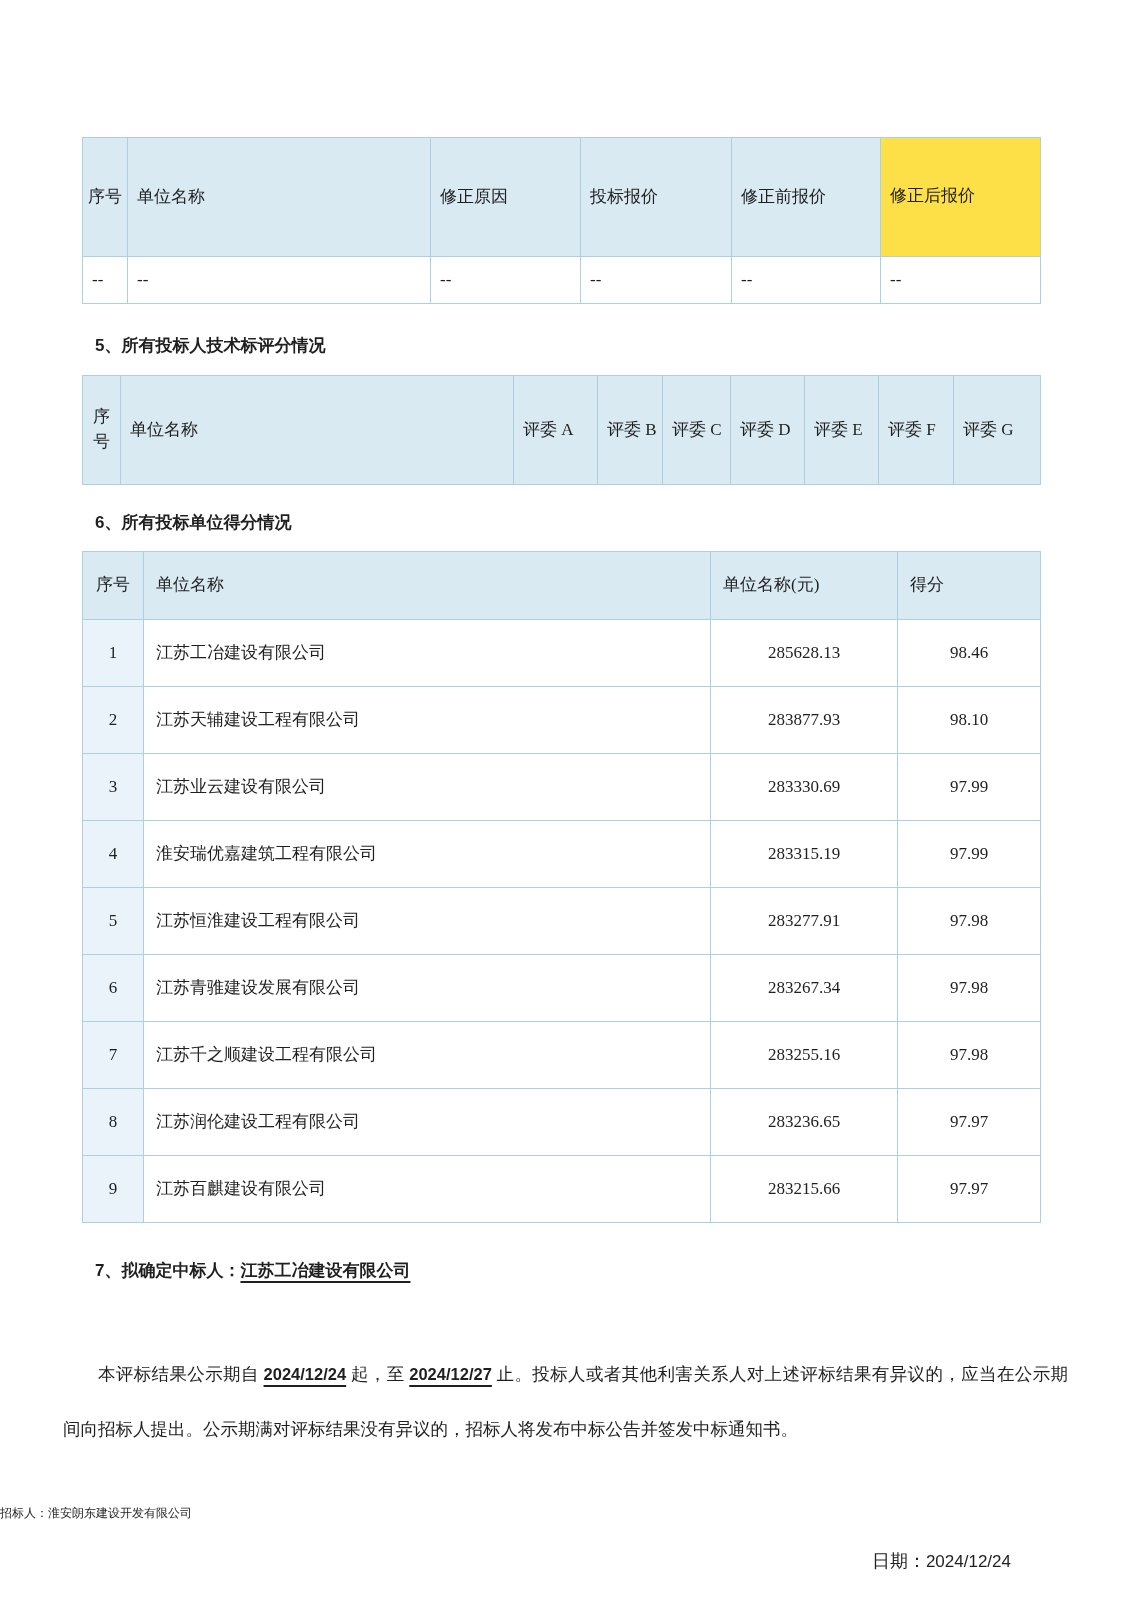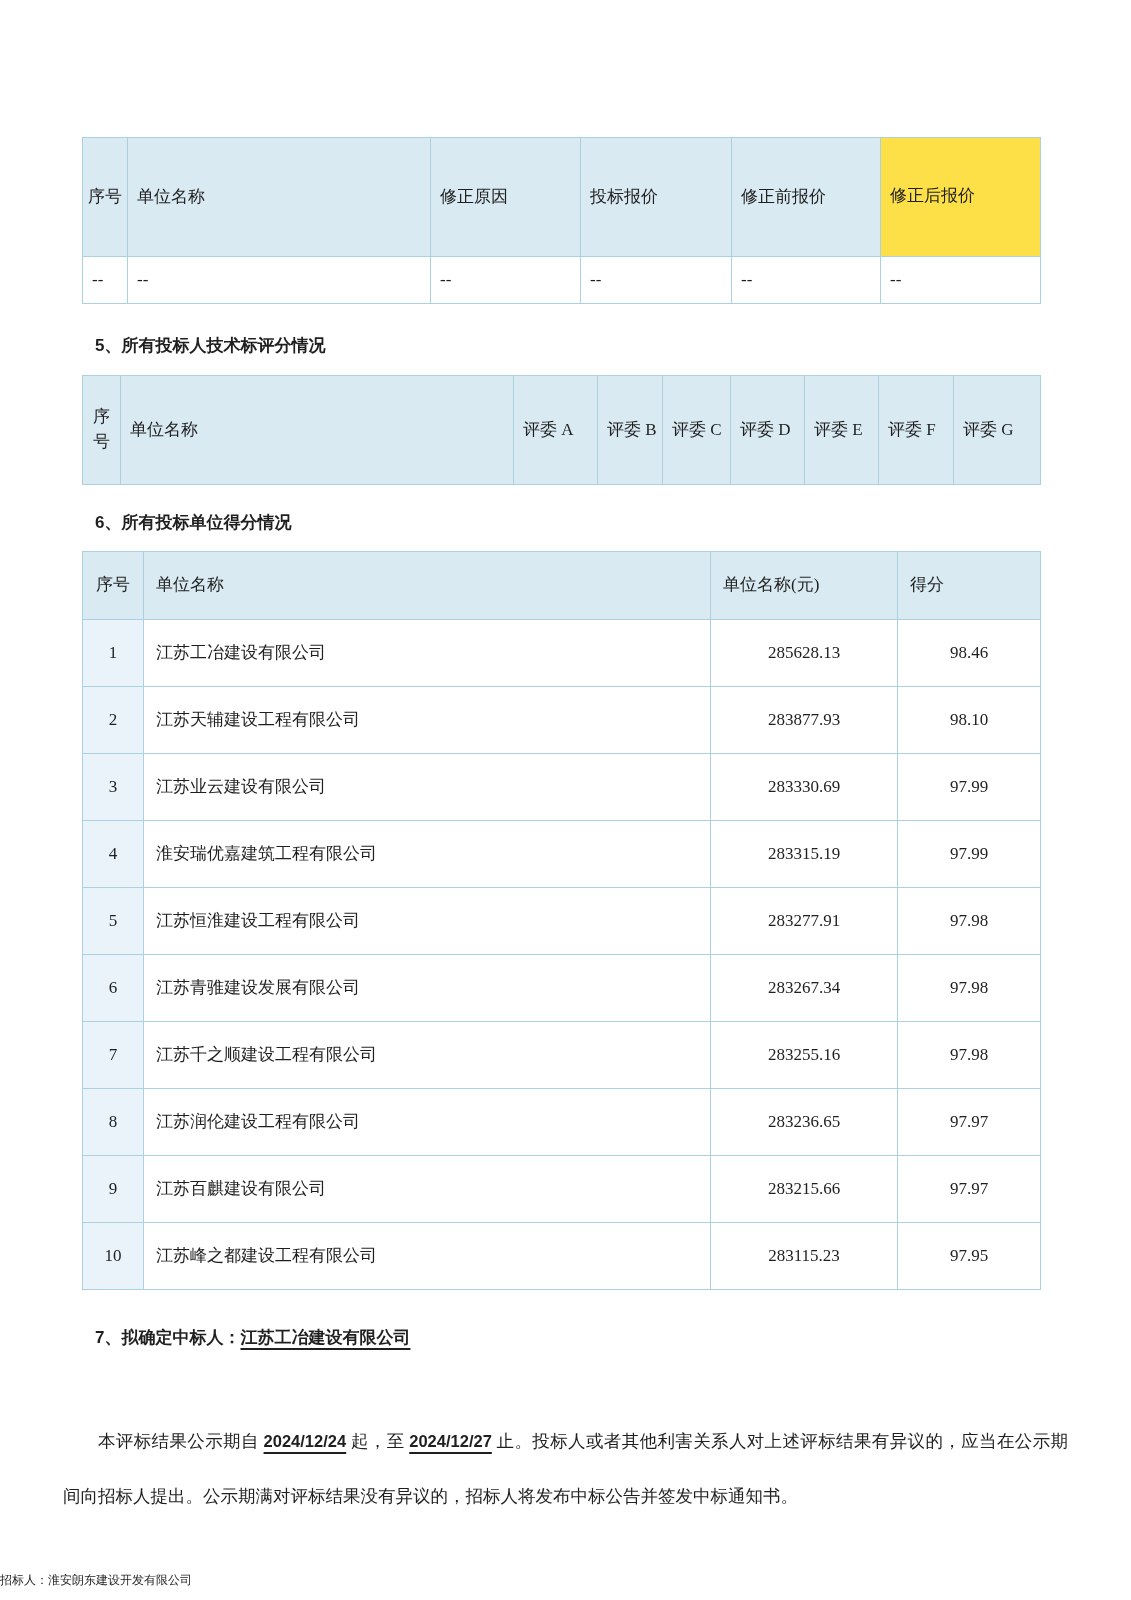--- a/index.html
+++ b/index.html
@@ -205,26 +205,20 @@
     <td class="padl2">江苏润伦建设工程有限公司</td>
     <td class="ctr">283236.65</td>
     <td class="ctr">97.97</td>
   </tr>
   <tr class="drow">
     <td class="lt ctr">9</td>
     <td class="padl2">江苏百麒建设有限公司</td>
     <td class="ctr">283215.66</td>
     <td class="ctr">97.97</td>
   </tr>
-  <tr class="drow">
-    <td class="lt ctr">10</td>
-    <td class="padl2">江苏峰之都建设工程有限公司</td>
-    <td class="ctr">283115.23</td>
-    <td class="ctr">97.95</td>
-  </tr>
 </tbody>
   </table>
 
 <div class="heading h7m">
   <span class="hnum">7、</span><span>拟确定中标人：</span><span class="winner">江苏工冶建设有限公司</span>
 </div>
 
 <p class="notice">
   <span>本评标结果公示期自 </span><span class="nd">2024/12/24</span><span> 起，至 </span><span class="nd">2024/12/27</span><span> 止。投标人或者其他利害关系人对上述评标结果有异议的，应当在公示期间向招标人提出。公示期满对评标结果没有异议的，招标人将发布中标公告并签发中标通知书。</span>
 </p>

